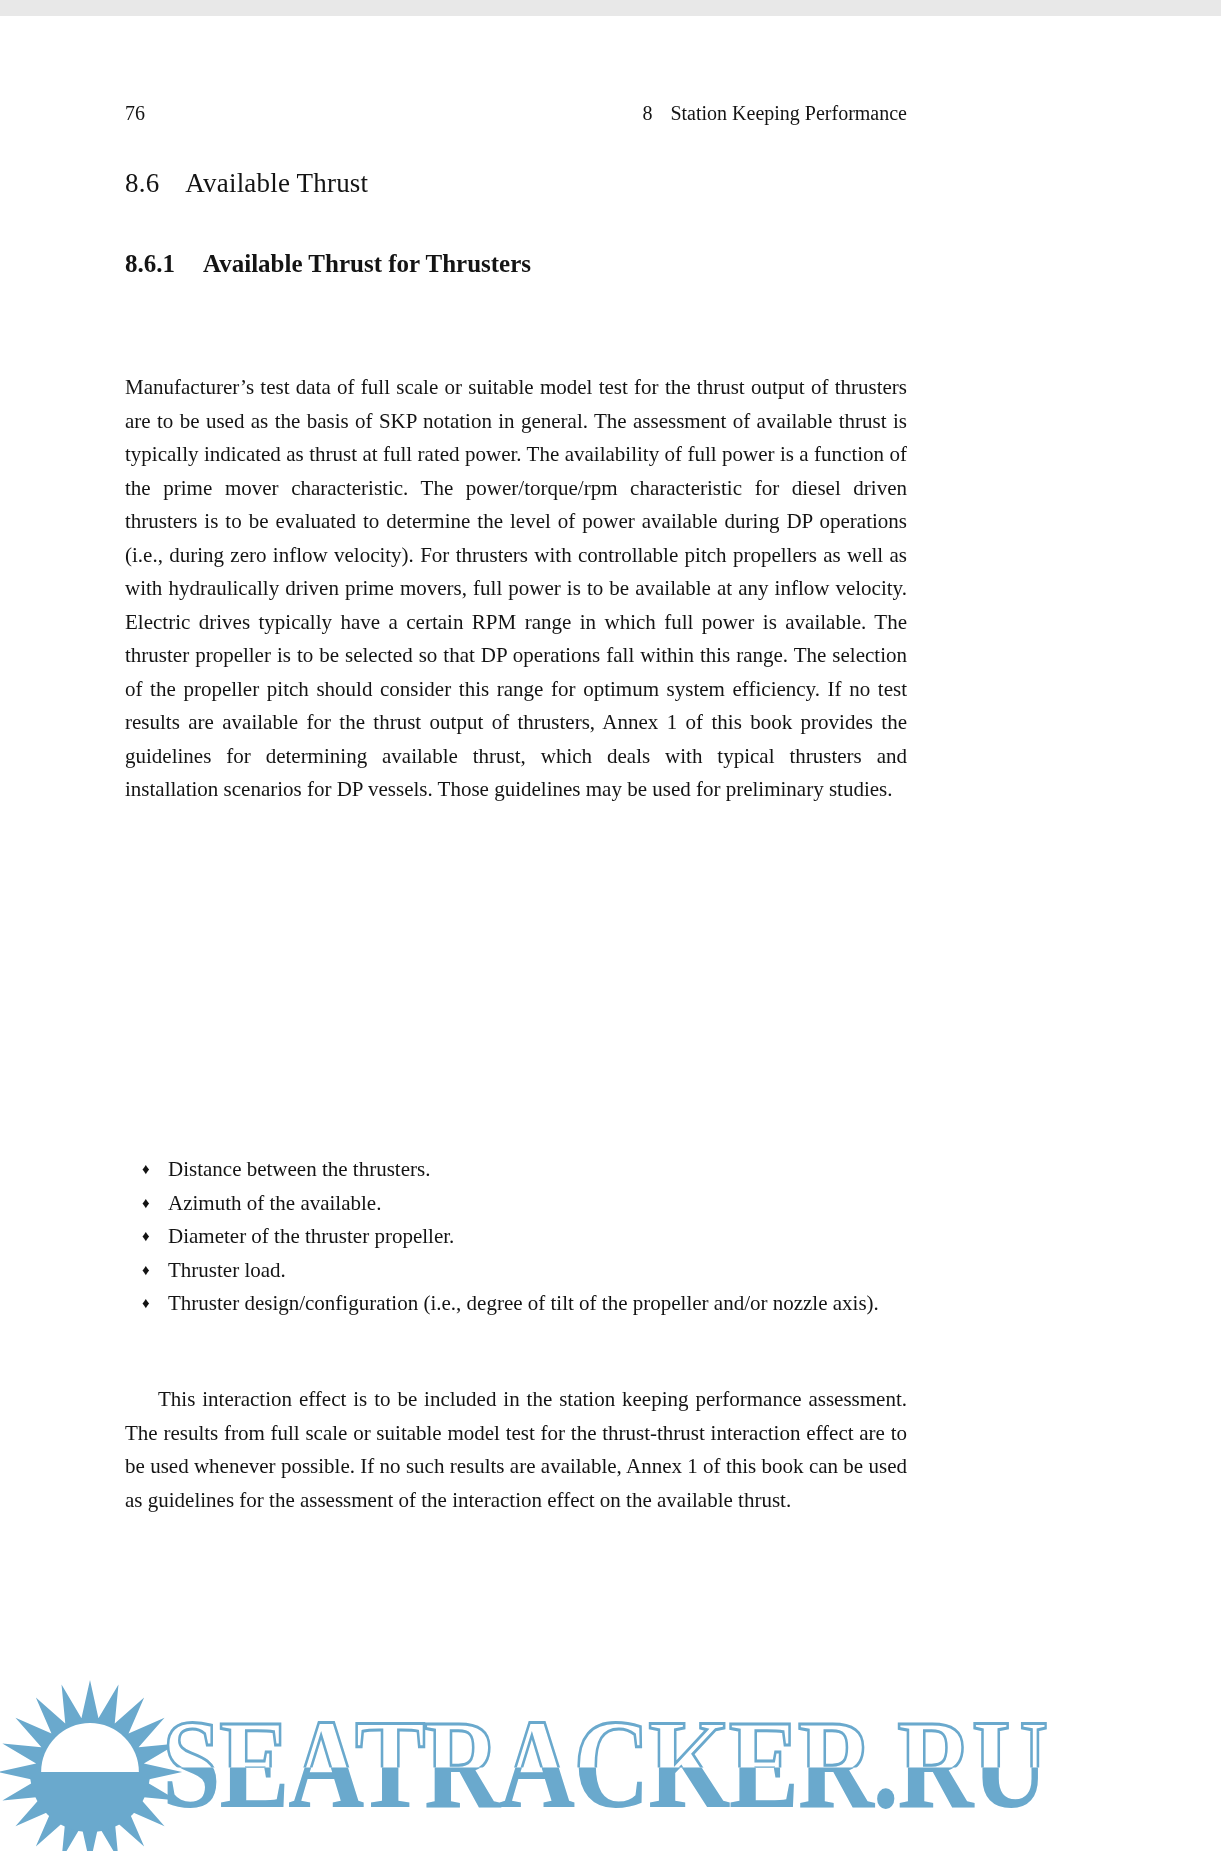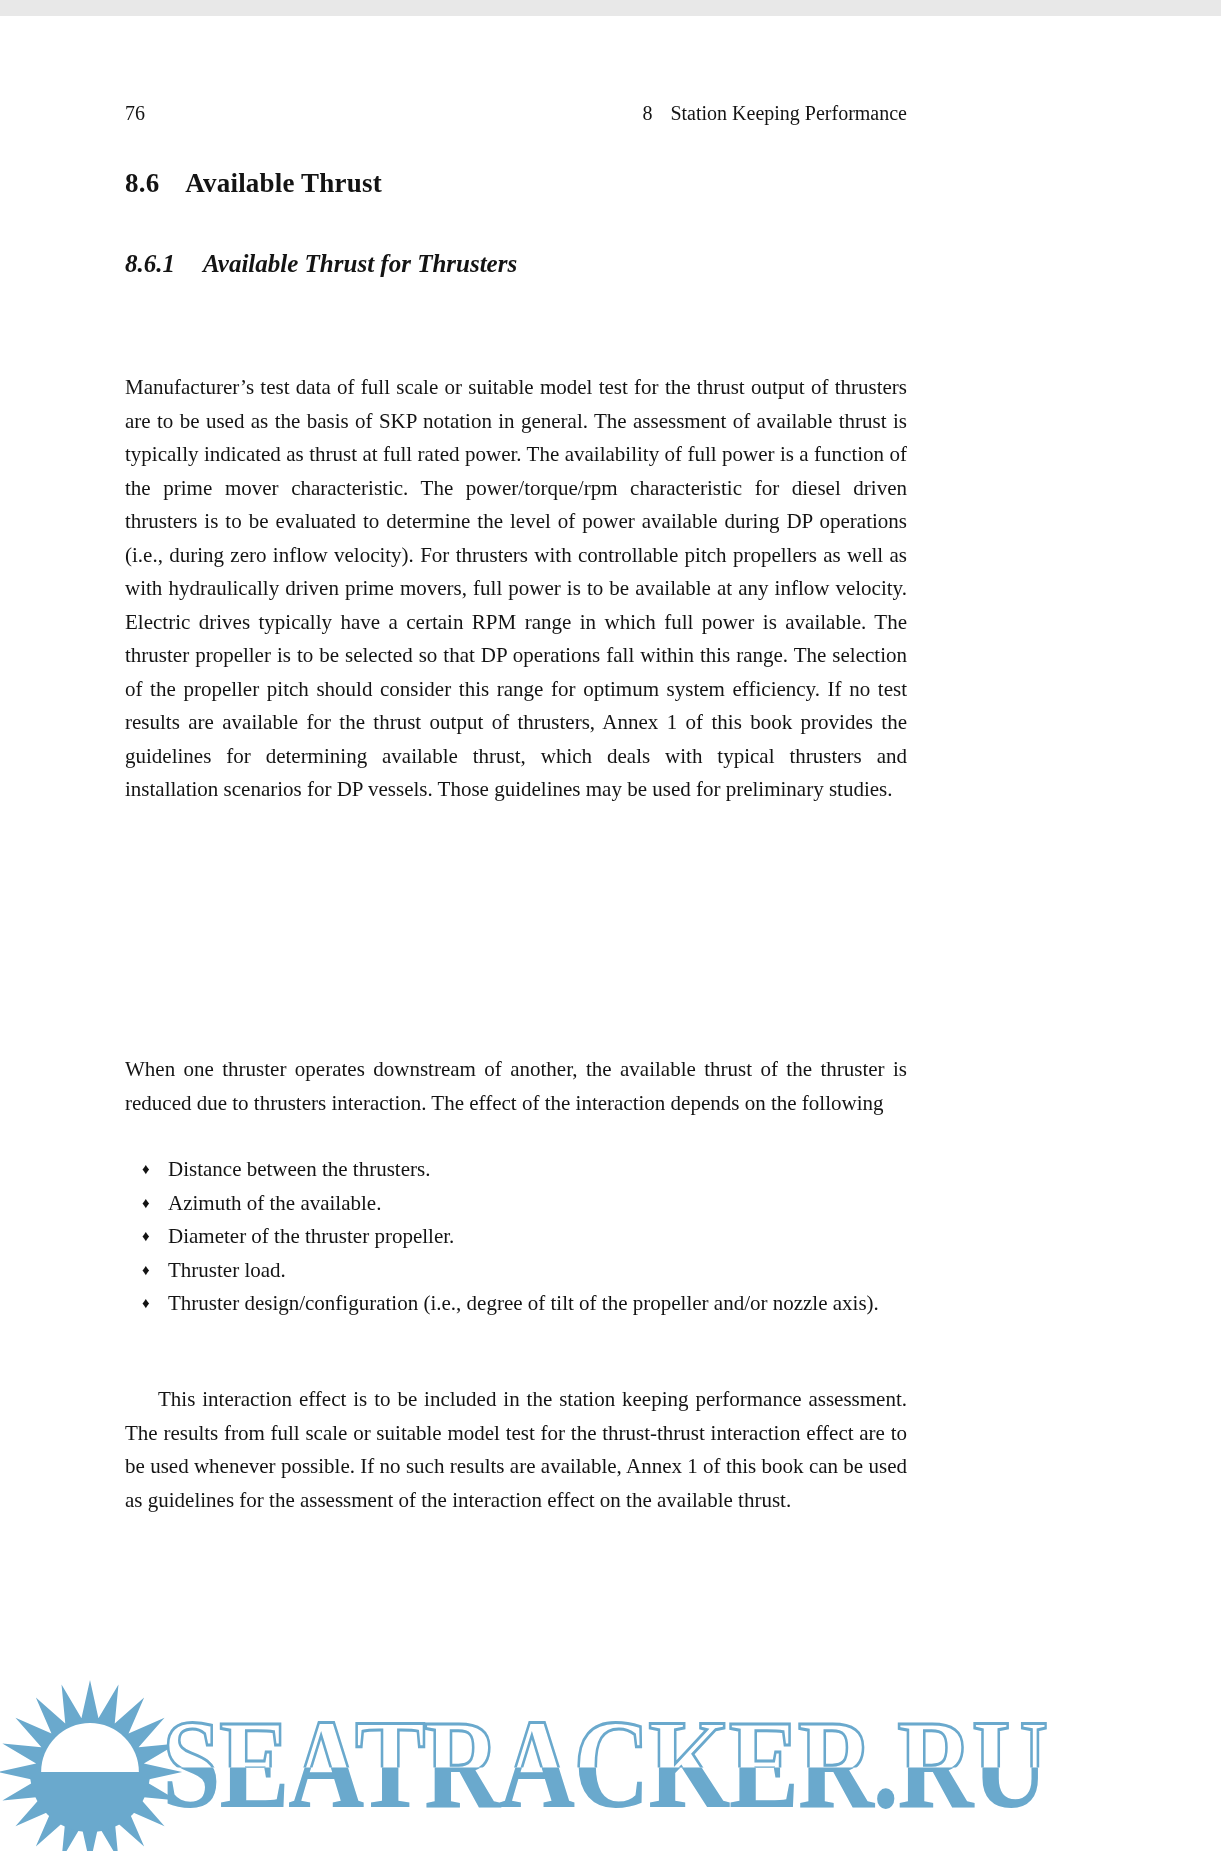--- a/index.html
+++ b/index.html
@@ -25,31 +25,30 @@
     line-height: 26px;
   }
   .running-head .chap-num { margin-right: 18px; }
 
   
   .sec-heading {
     position: absolute;
     left: 125px;
     top: 148px;
     font-size: 27px;
-    font-weight: bold;
+    font-weight: normal;
     line-height: 38px;
     letter-spacing: 0.2px;
   }
   .sec-heading .sec-num { margin-right: 26px; }
   .sub-heading {
     position: absolute;
     left: 125px;
     font-size: 25px;
     font-weight: bold;
-    font-style: italic;
     line-height: 36px;
   }
   .sub-heading.first { top: 230px; }
   .sub-heading.second { top: 914px; }
   .sub-heading .sec-num { margin-right: 28px; }
 
   
   .body-par {
     position: absolute;
     left: 125px;
@@ -137,21 +136,20 @@
     <span class="sec-num">8.6</span><span>Available Thrust</span>
   </div>
 
   <div class="sub-heading first">
     <span class="sec-num">8.6.1</span><span>Available Thrust for Thrusters</span>
   </div>
 
   <p class="body-par par-1"><span>Manufacturer’s test data of full scale or suitable model test for the thrust output of thrusters are to be used as the basis of </span><span class="bold-inline">SKP</span><span> notation in general. The assessment of available thrust is typically indicated as thrust at full rated power. The availability of full power is a function of the prime mover characteristic. The power/torque/rpm characteristic for diesel driven thrusters is to be evaluated to determine the level of power available during DP operations (i.e., during zero inflow velocity). For thrusters with controllable pitch propellers as well as with hydraulically driven prime movers, full power is to be available at any inflow velocity. Electric drives typically have a certain RPM range in which full power is available. The thruster propeller is to be selected so that DP operations fall within this range. The selection of the propeller pitch should consider this range for optimum system efficiency. If no test results are available for the thrust output of thrusters, Annex 1 of this book provides the guidelines for determining available thrust, which deals with typical thrusters and installation scenarios for DP vessels. Those guidelines may be used for preliminary studies.</span></p>
 
 
-  <p class="body-par par-2">When one thruster operates downstream of another, the available thrust of the thruster is reduced due to thrusters interaction. The effect of the interaction depends on the following</p>
 
   <div class="bullet-list">
     <div class="bullet-item">
       <span class="bullet-marker">♦</span>
       <span class="bullet-text">Distance between the thrusters.</span>
     </div>
     <div class="bullet-item">
       <span class="bullet-marker">♦</span>
       <span class="bullet-text">Azimuth of the available.</span>
     </div>

